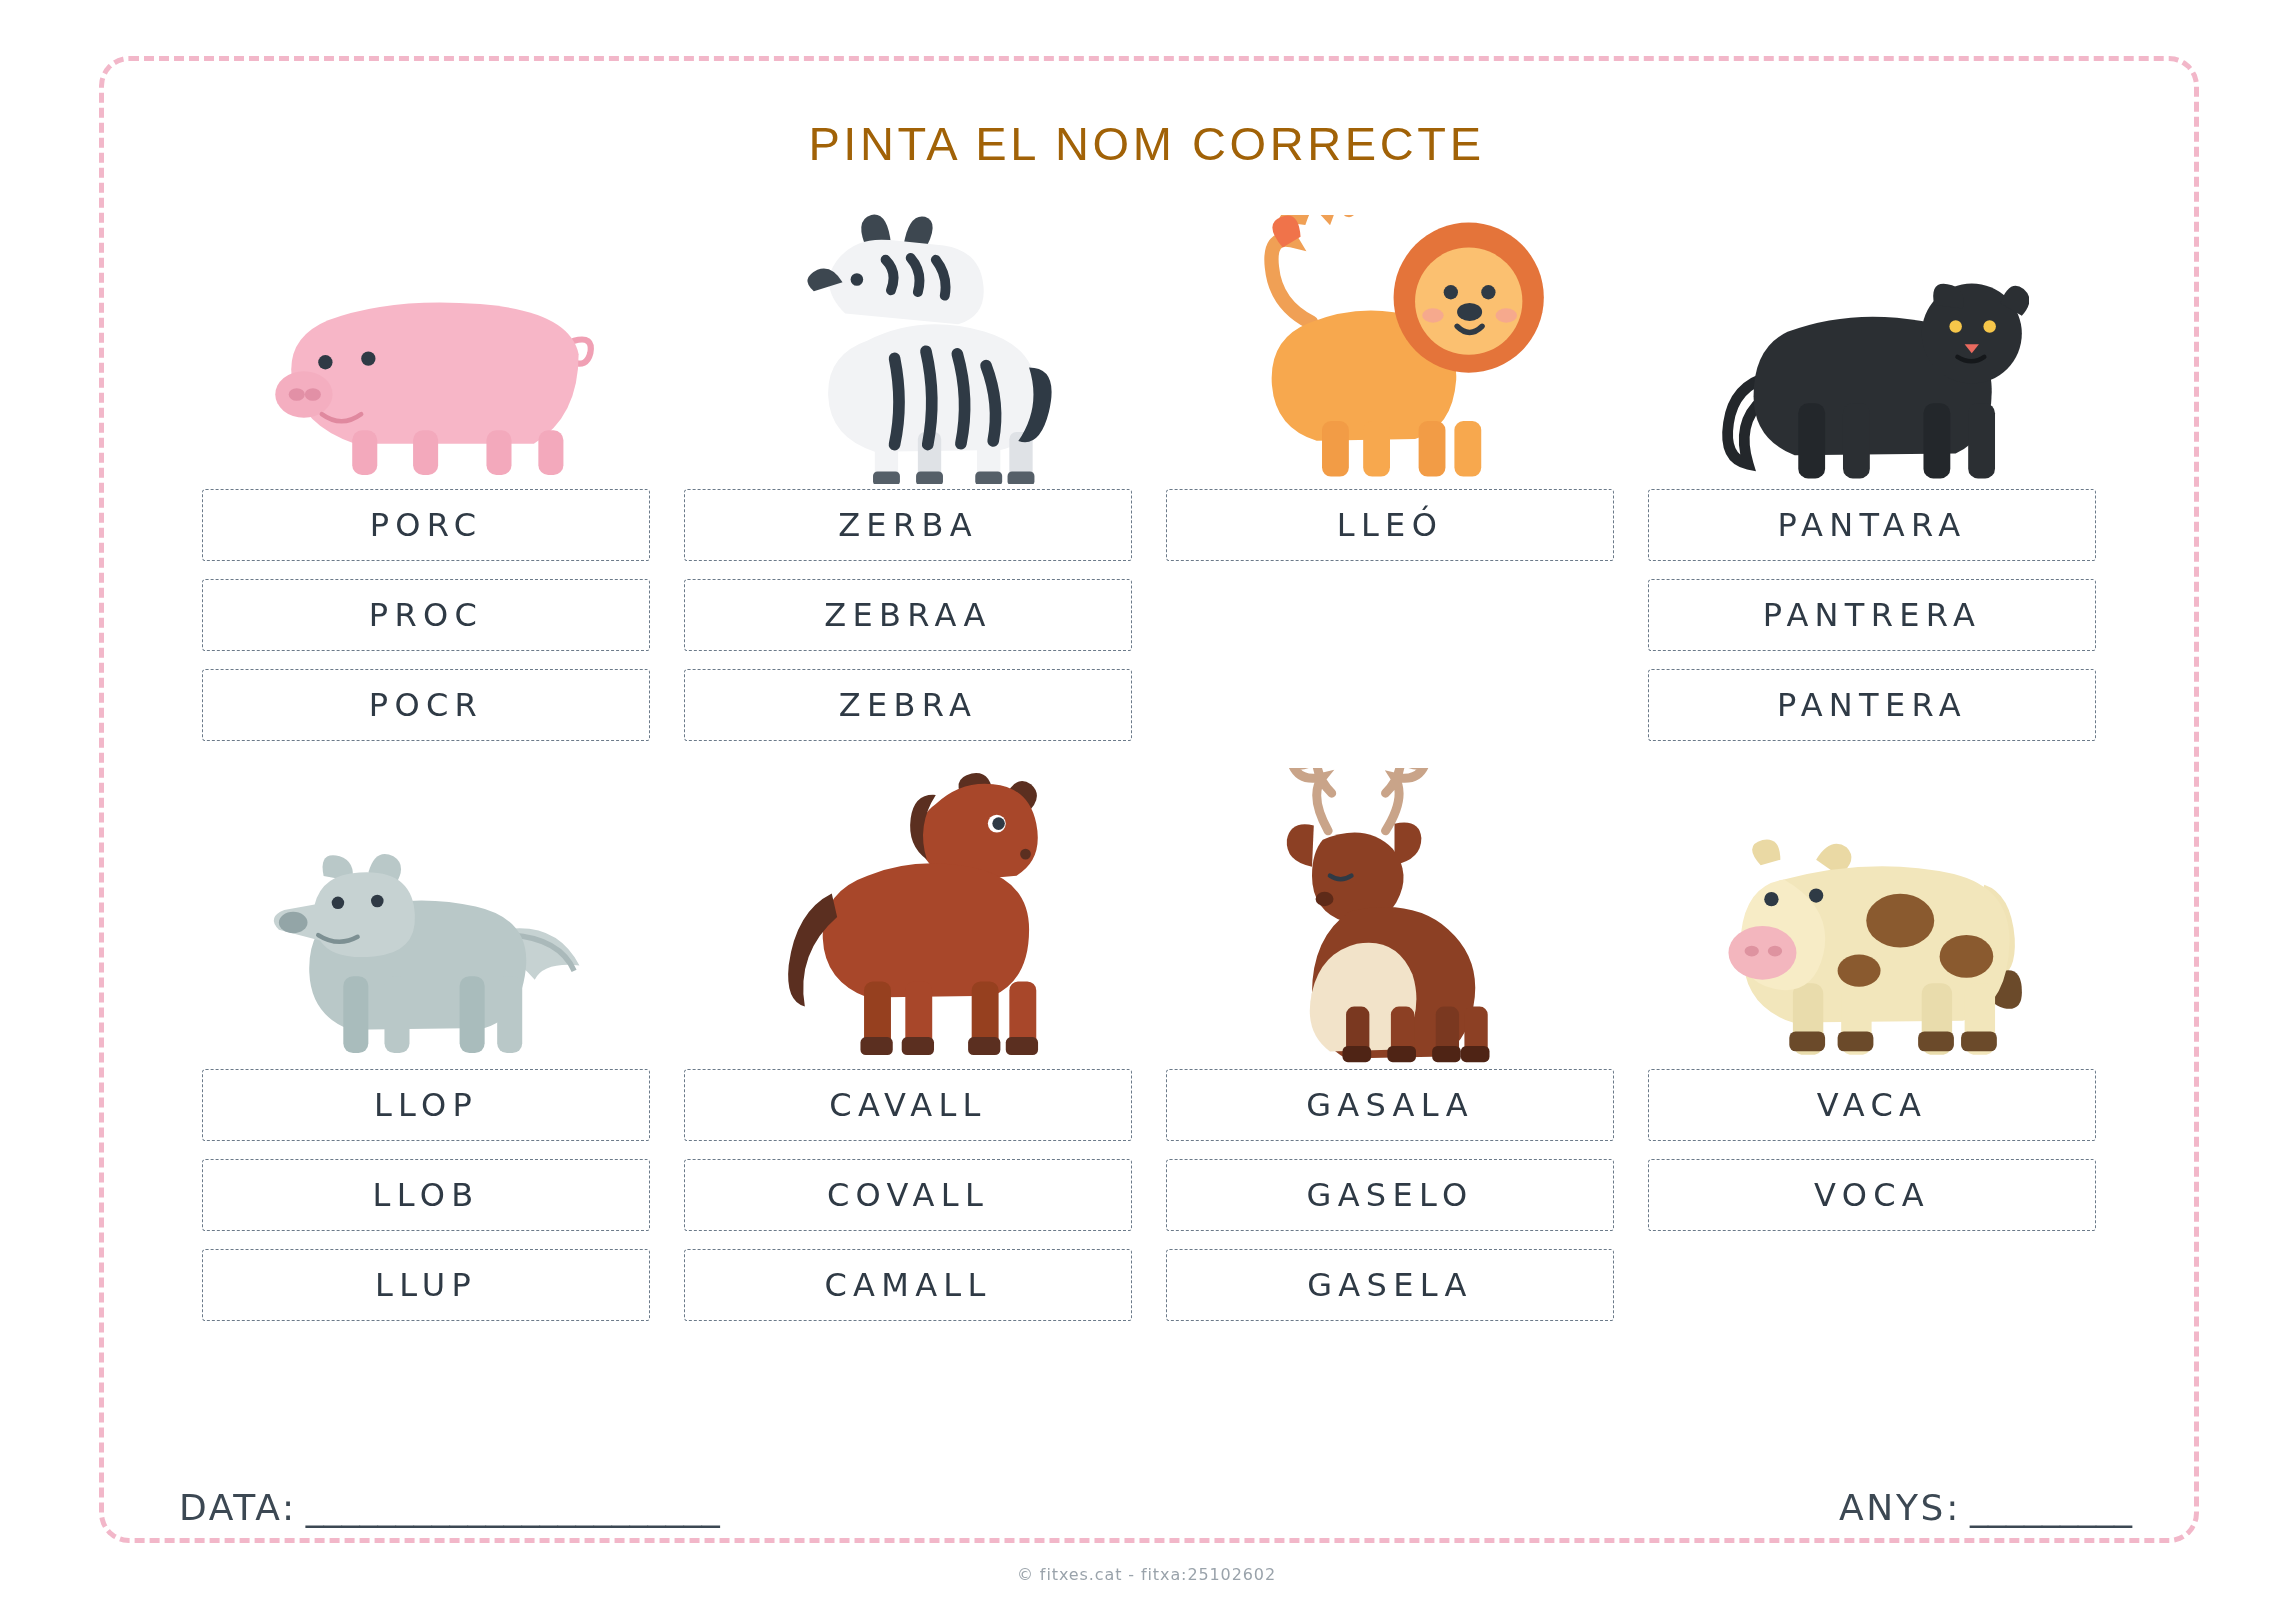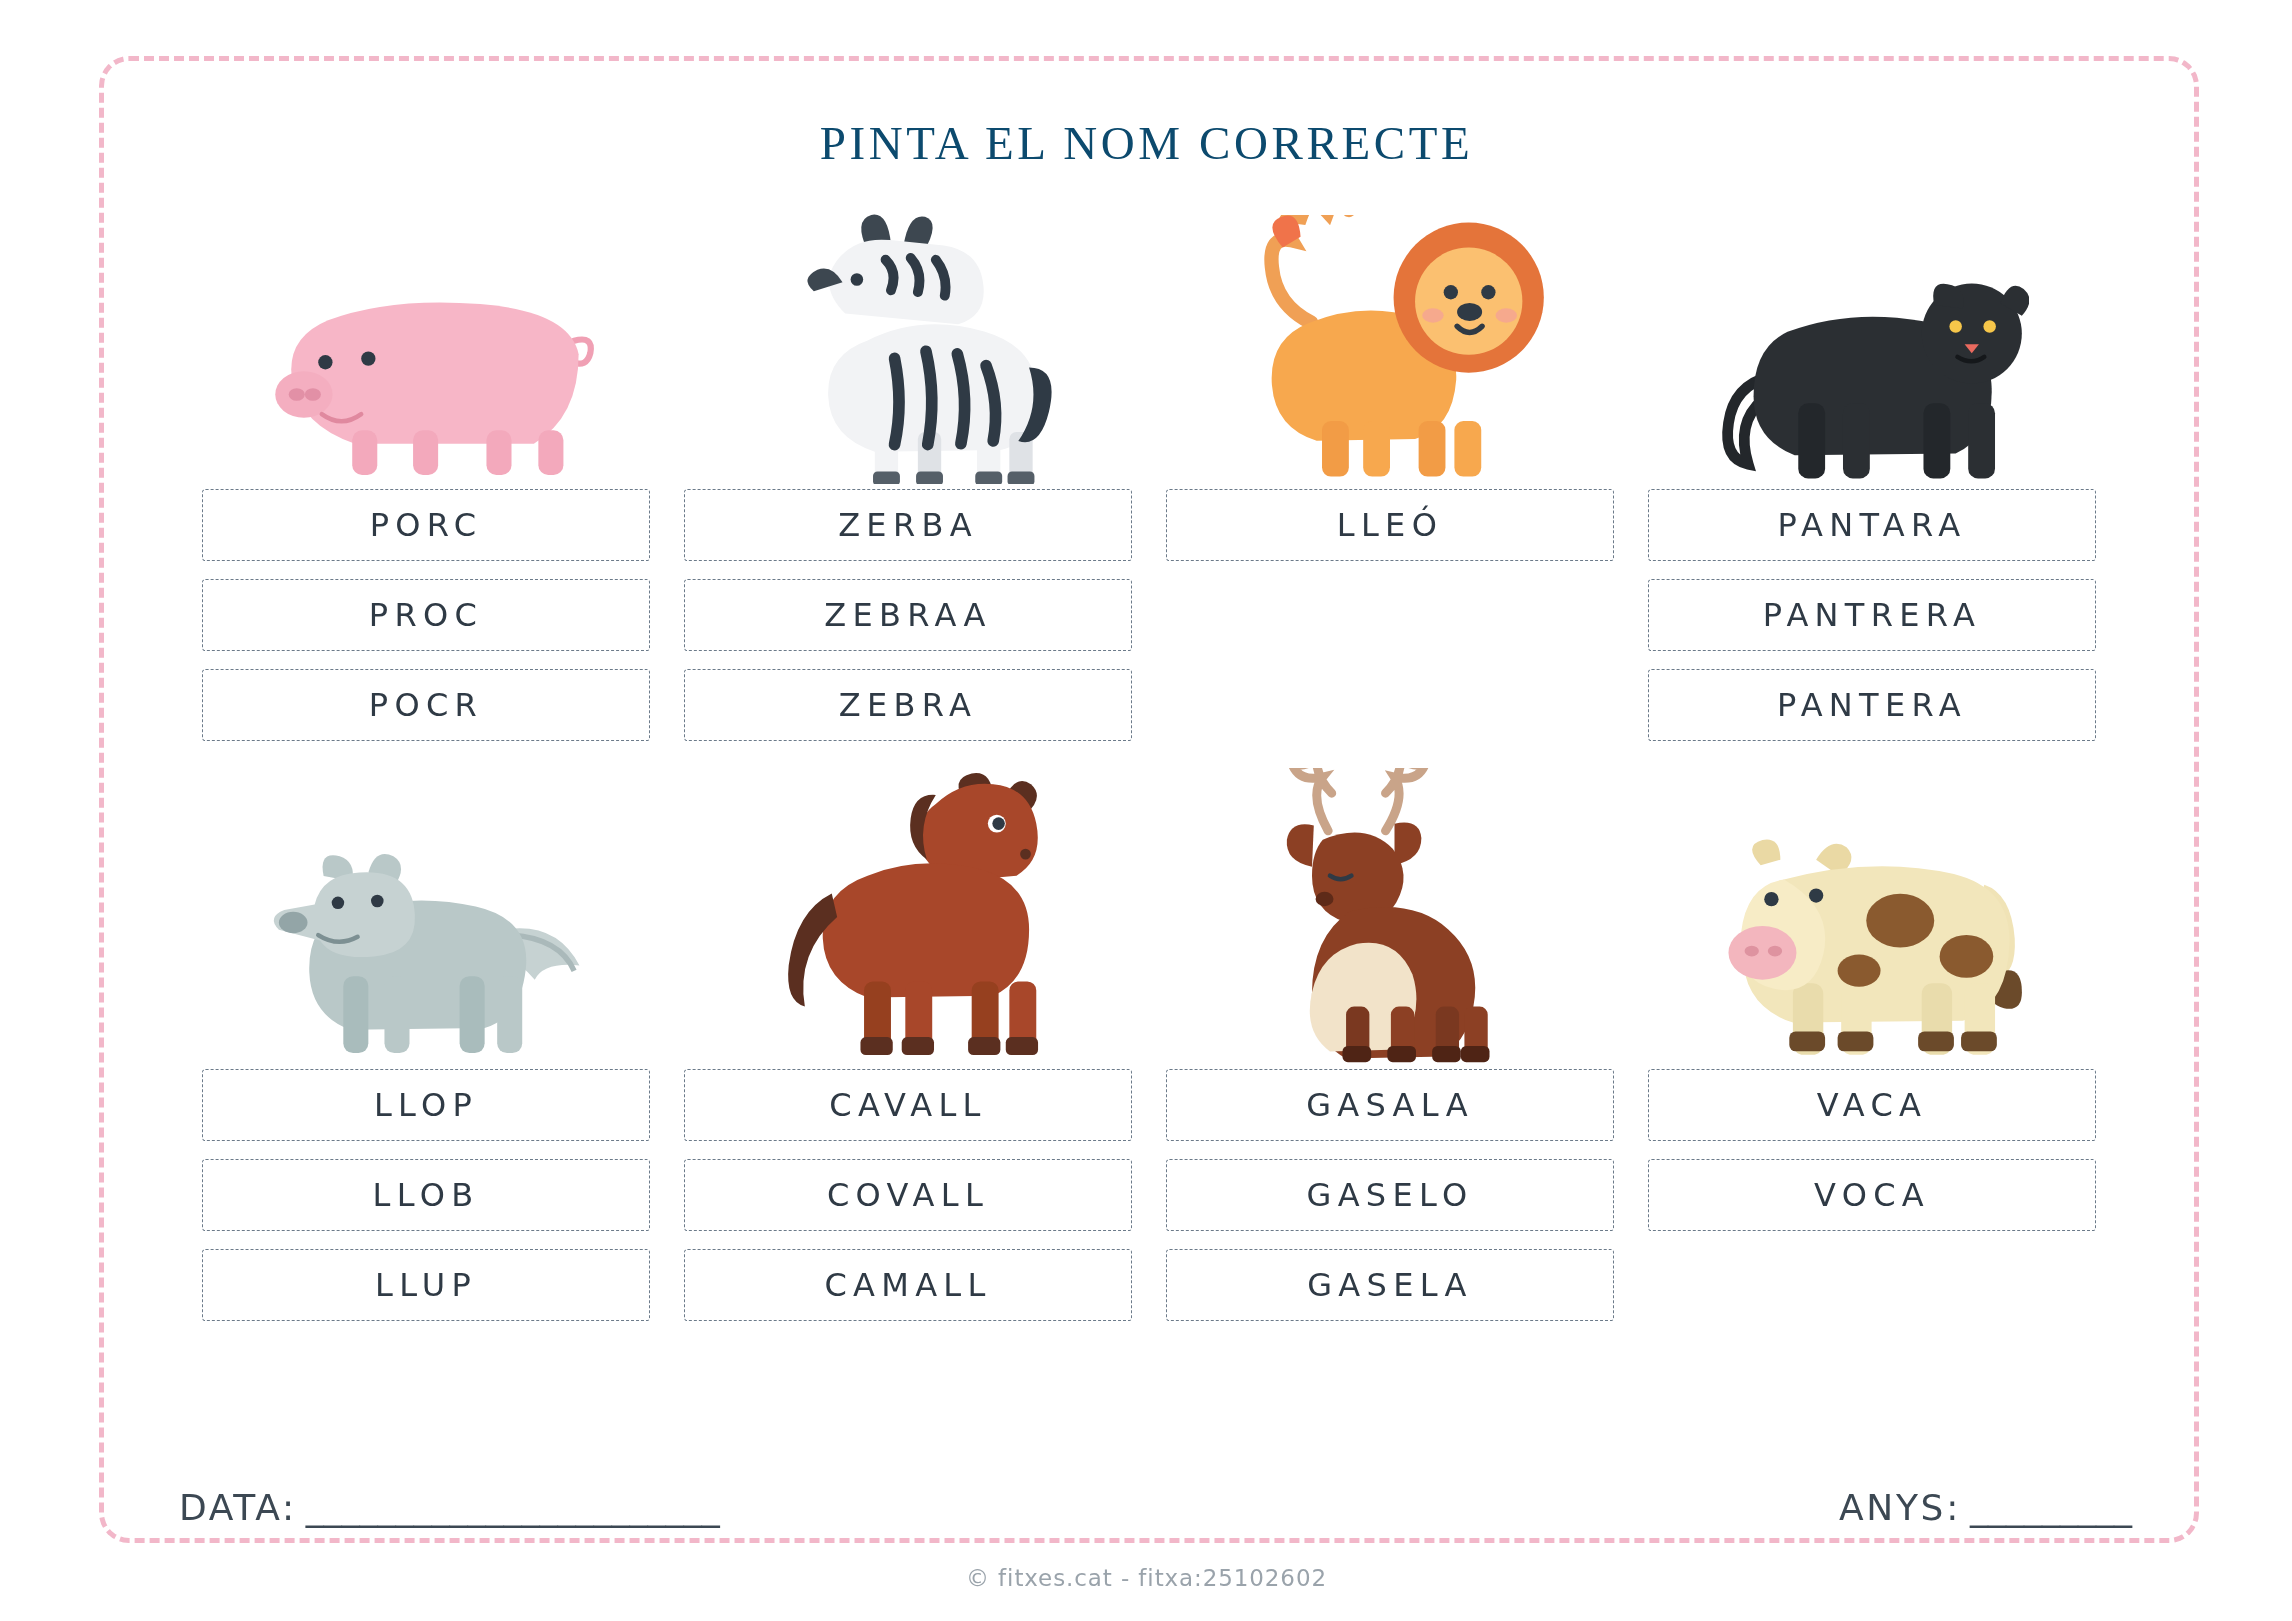--- a/index.html
+++ b/index.html
@@ -30,22 +30,22 @@
     box-sizing: border-box;
   }
   .title {
     position: absolute;
     left: 0;
     right: 0;
     top: 116px;
     text-align: center;
     font-size: 47px;
     letter-spacing: 3.6px;
-    color: #0c4a6e;
-    font-family: Liberation Serif, serif;
+    color: #a16207;
+    font-family: Liberation Sans, sans-serif;
   }
   .grid {
     position: absolute;
     left: 202px;
     top: 193px;
     width: 1894px;
   }
   .row {
     display: flex;
     justify-content: space-between;
@@ -92,21 +92,21 @@
   }
   .field { white-space: nowrap; }
   .field .lbl { margin-right: 9px; }
   .field .blank { letter-spacing: 0px; }
   .credit {
     position: absolute;
     left: 0;
     right: 0;
     top: 1565px;
     text-align: center;
-    font-size: 23px;
+    font-size: 16px;
     color: #9aa3ab;
     letter-spacing: 0.9px;
   }
 </style>
 </head>
 <body>
 
 <div class="sheet">
 
   <div class="frame"></div>

